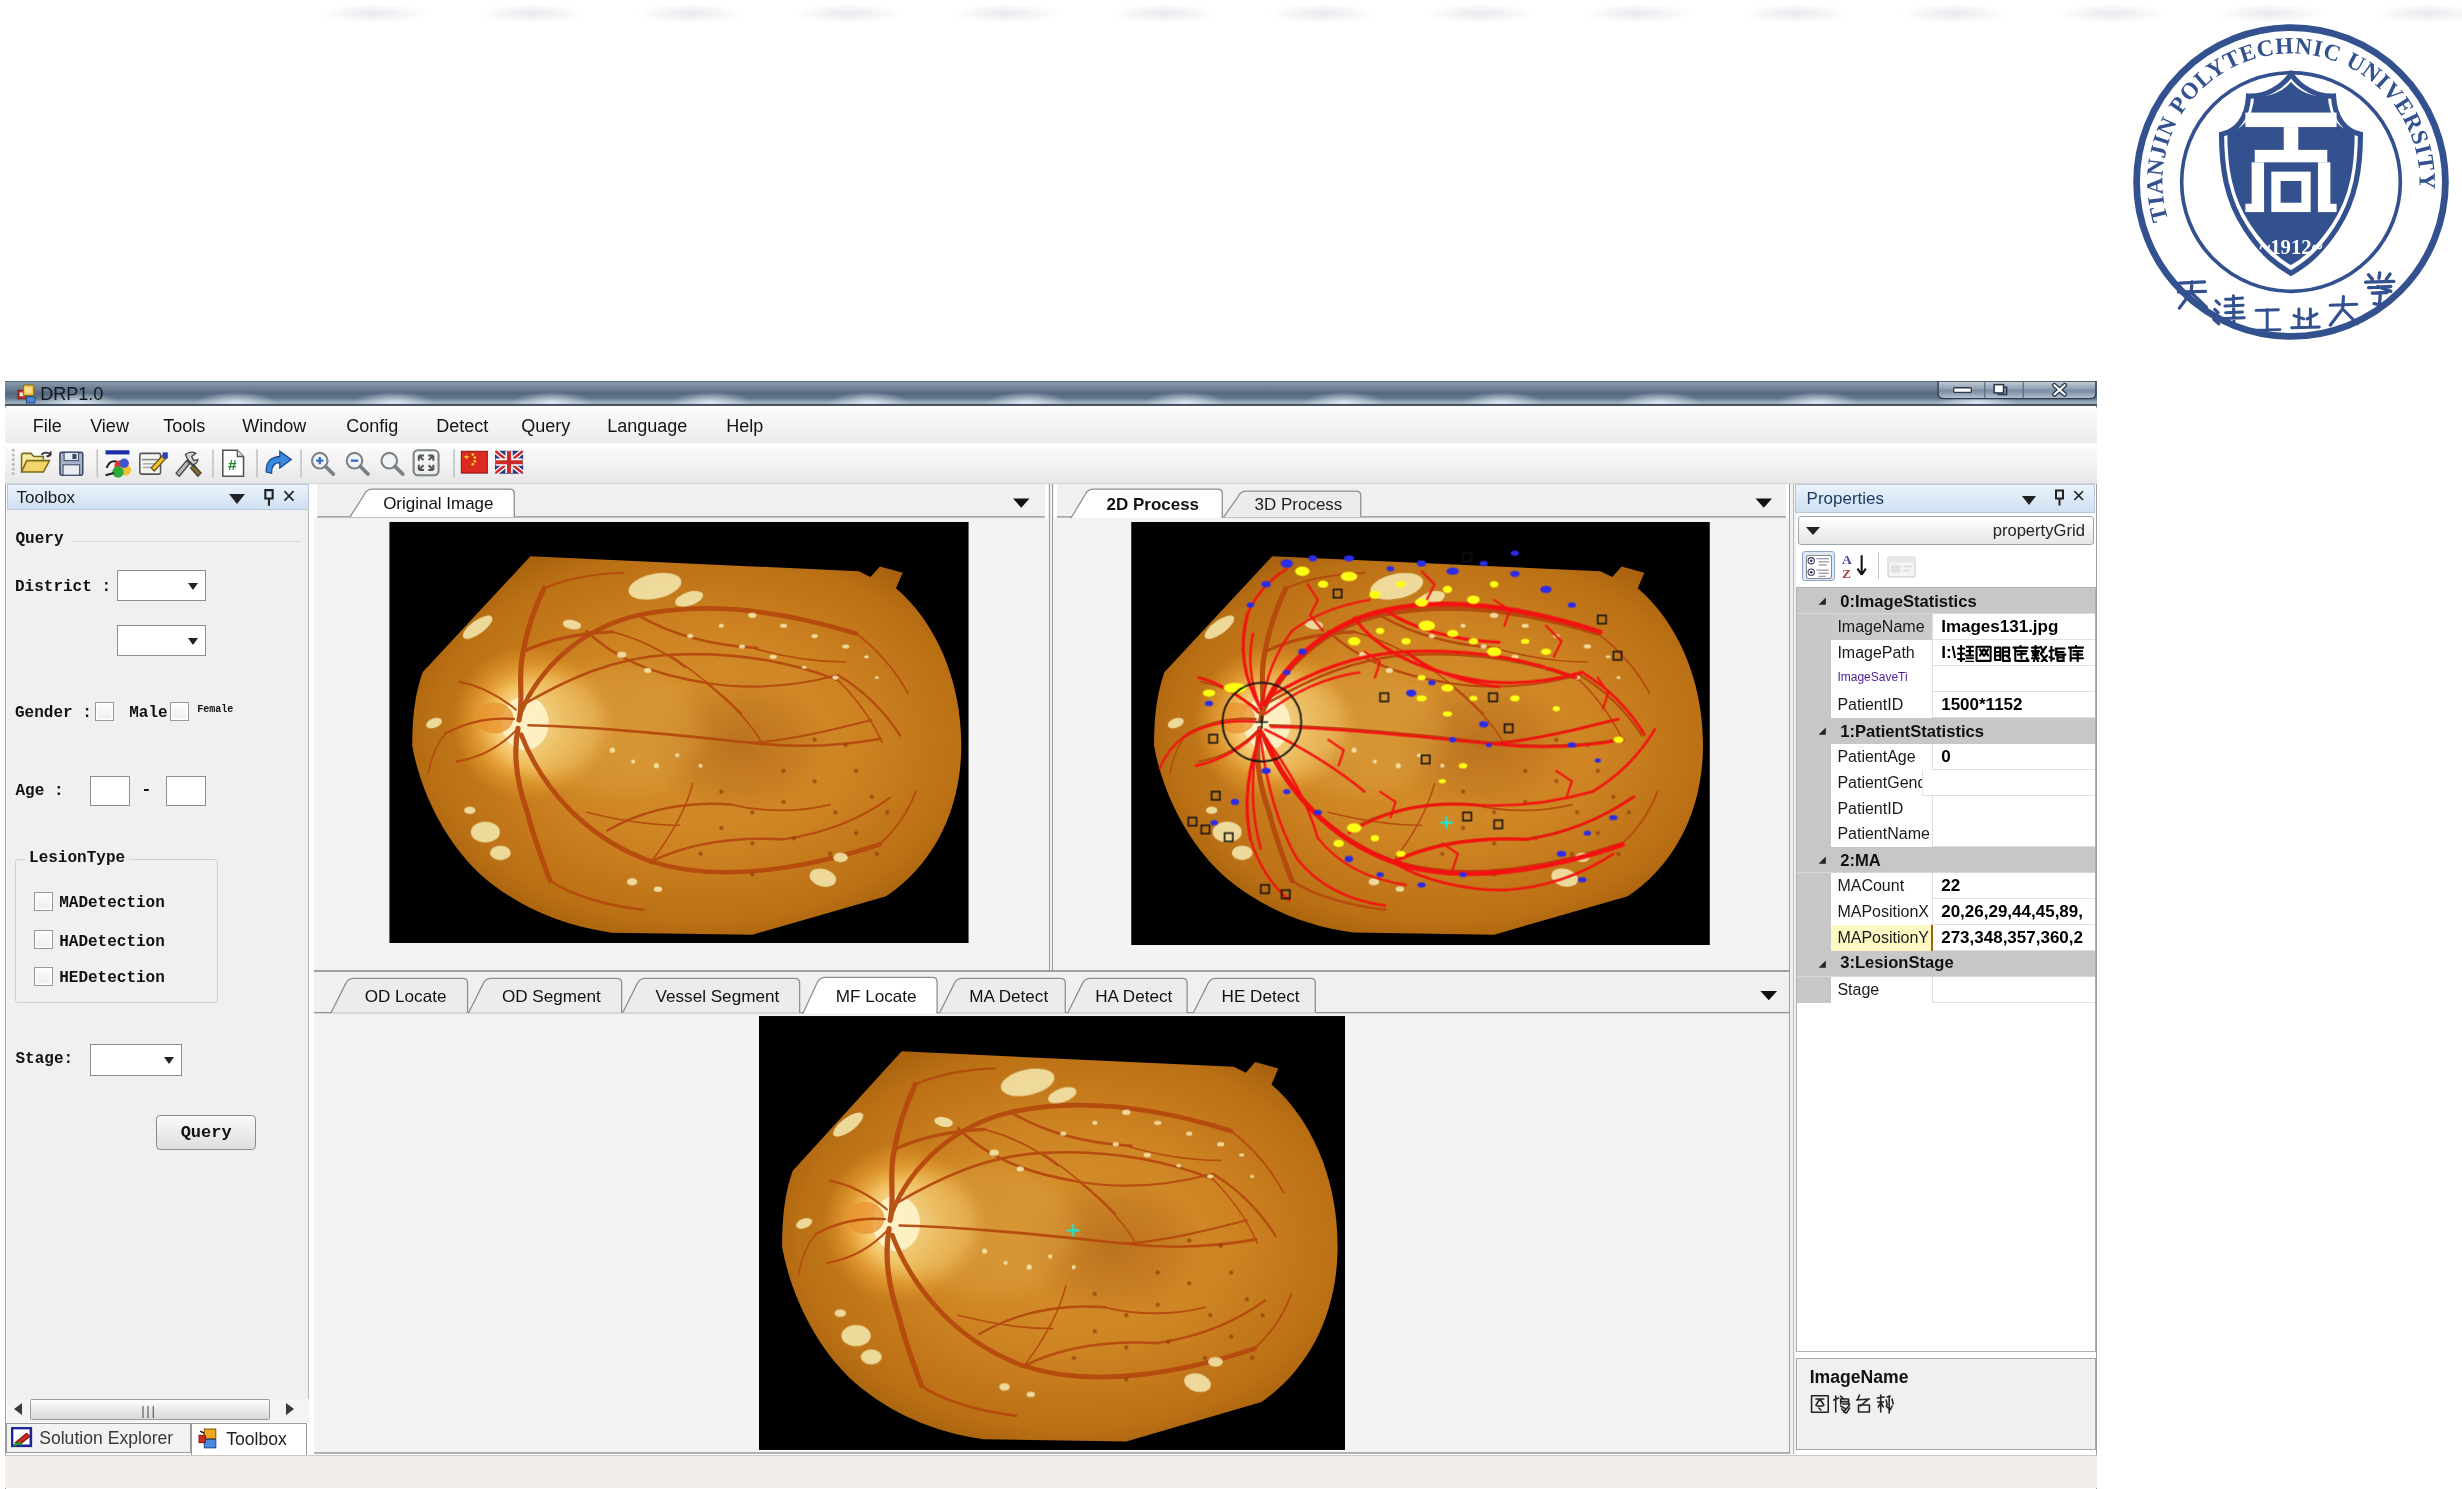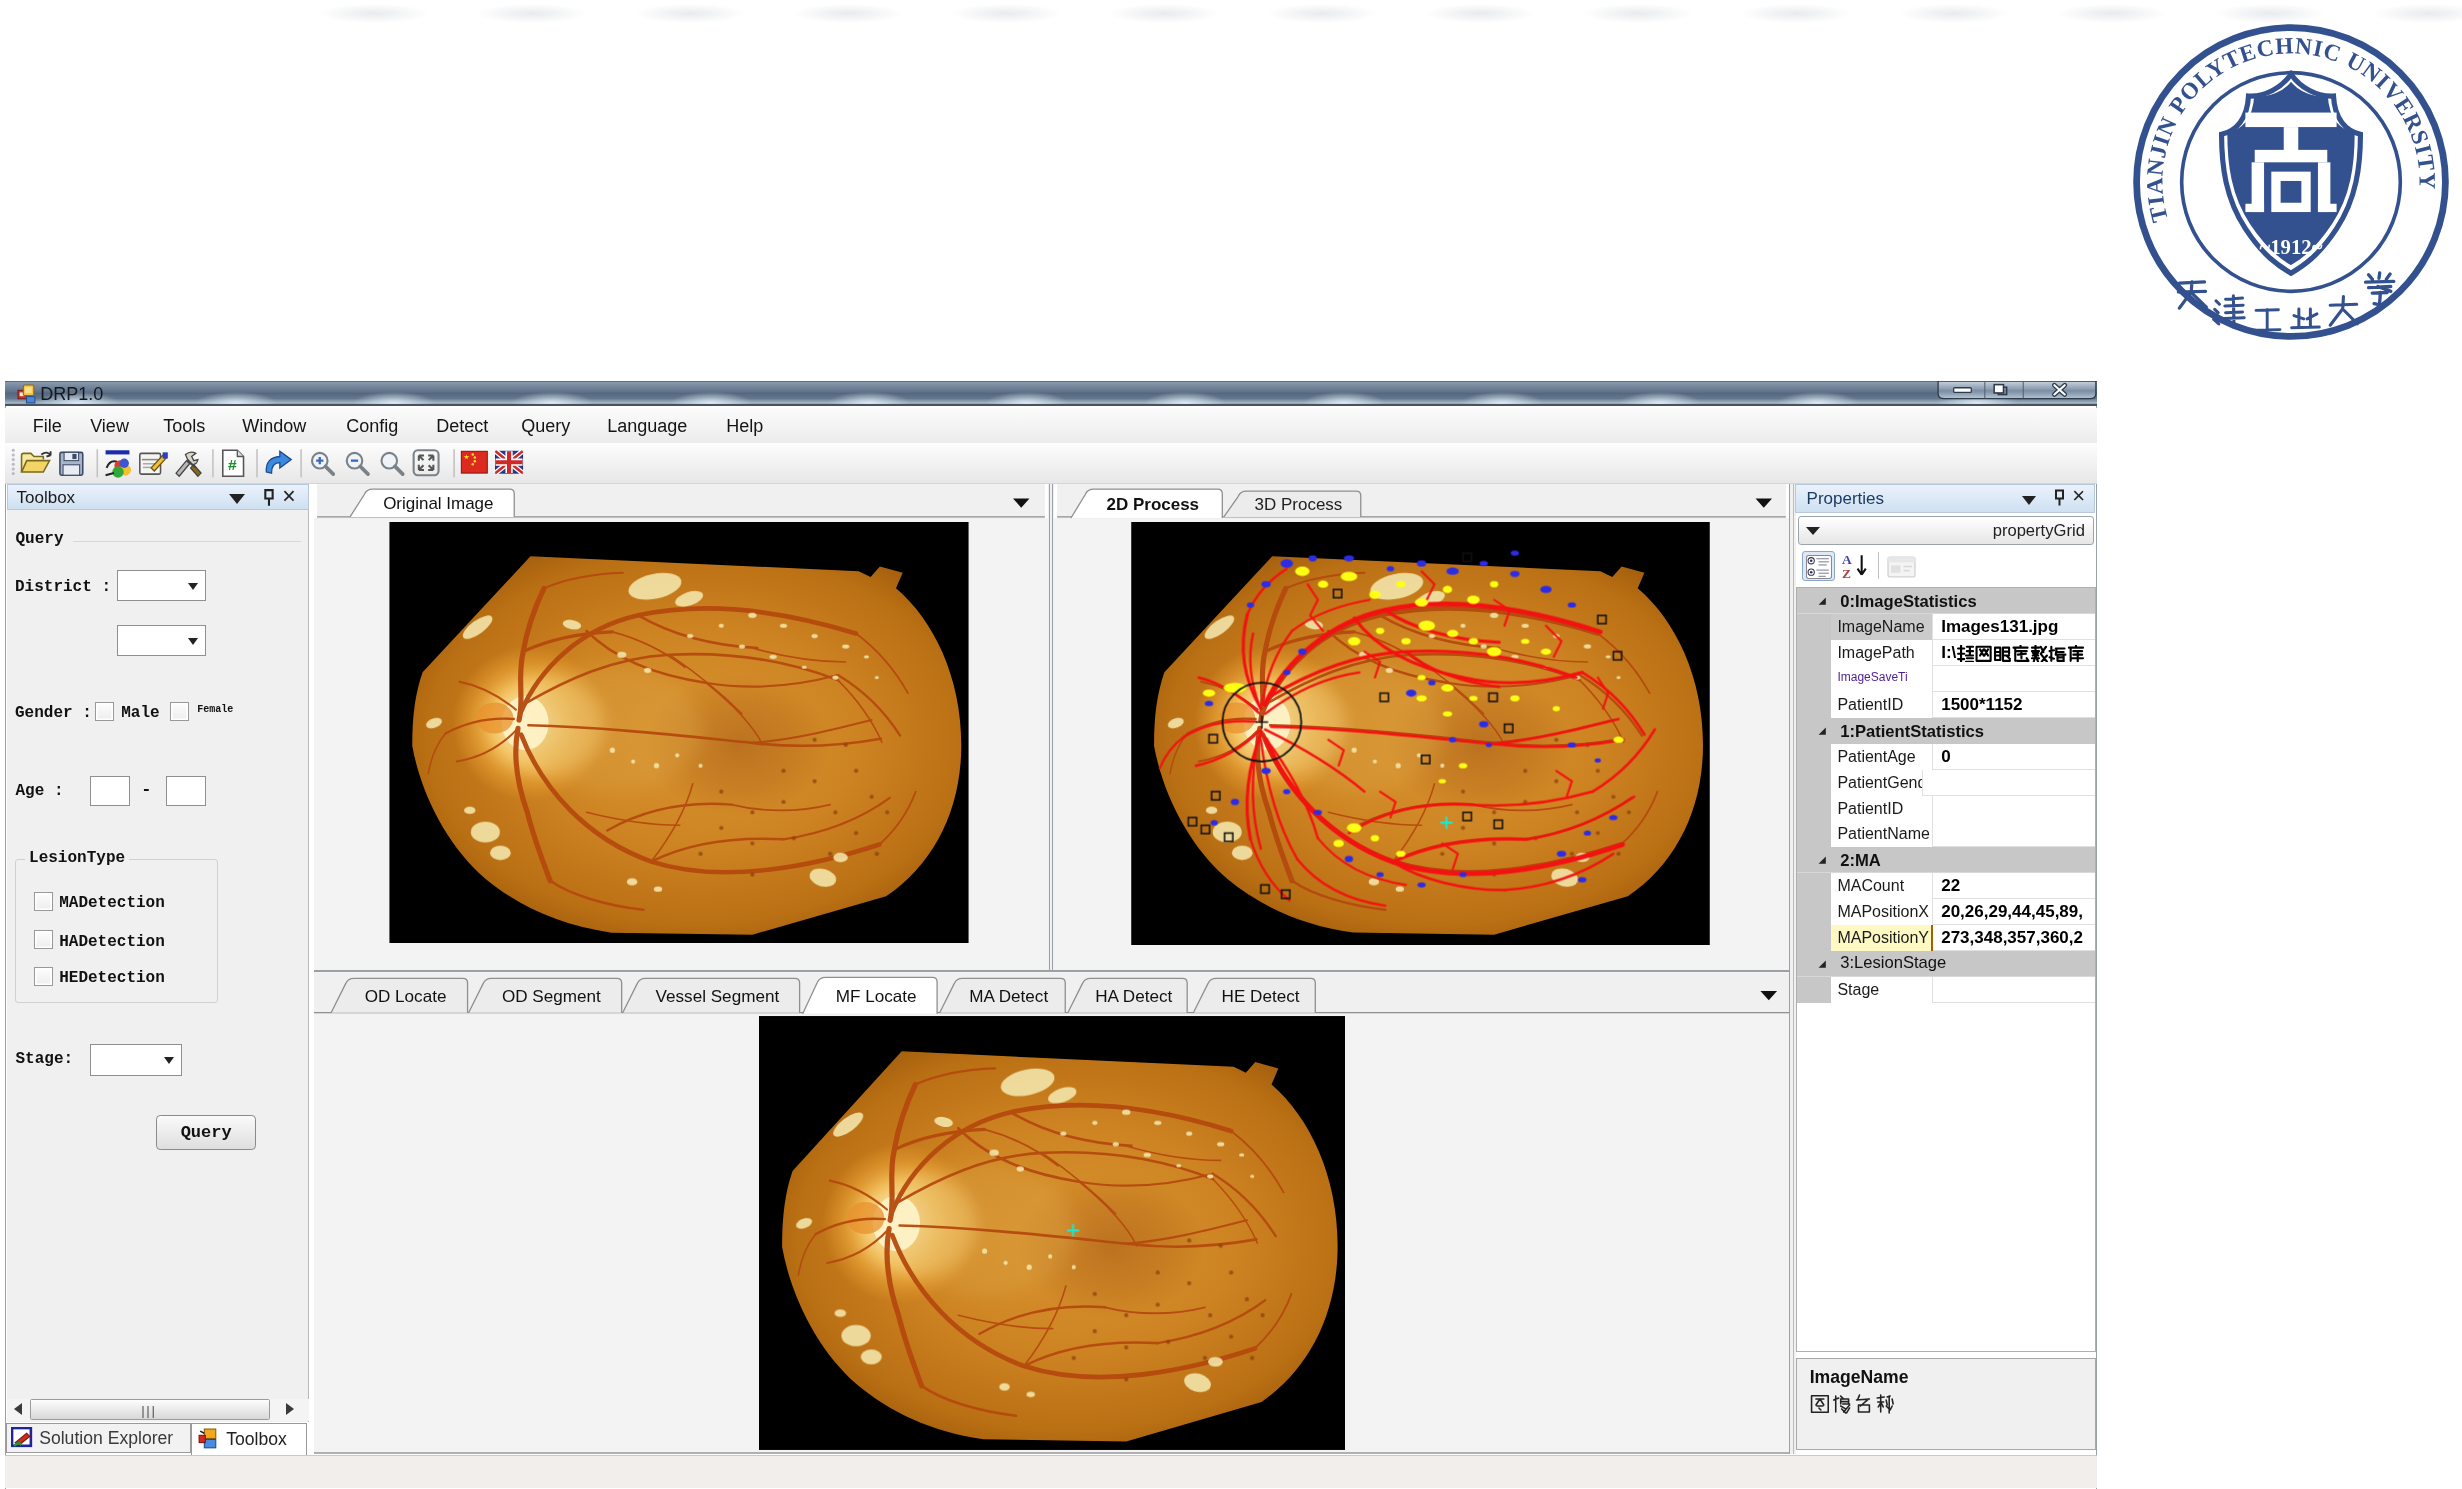--- a/index.html
+++ b/index.html
@@ -191,21 +191,21 @@
         <path d="M14 4 H28 V20 H14 Z M12 20 H30 M21 20 V34" stroke="#222" stroke-width="4" fill="none"></path>
       </svg>
       <div class="abs" style="left:276px;top:102px;font-size:23px;color:#222">×</div>
       <div class="abs mono" style="left:9.3px;top:149px;font-size:16px;color:#111">Query</div>
       <div class="abs" style="left:67px;top:160px;width:228px;height:1px;background:#d8d8d8"></div>
       <div class="abs mono" style="left:8.8px;top:197px;font-size:16px;color:#111">District :</div>
       <div class="combo" style="left:111px;top:189px;width:89px;height:31px"></div>
       <div class="combo" style="left:111px;top:244px;width:89px;height:31px"></div>
       <div class="abs mono" style="left:8.8px;top:323px;font-size:16px;color:#111">Gender :</div>
       <div class="cb" style="left:89px;top:321px"></div>
-      <div class="abs mono" style="left:115px;top:323px;font-size:16px;color:#111">Male</div>
+      <div class="abs mono" style="left:123px;top:323px;font-size:16px;color:#111">Male</div>
       <div class="cb" style="left:164px;top:321px"></div>
       <div class="abs mono" style="left:191px;top:323px;font-size:10px;color:#111">Female</div>
       <div class="abs mono" style="left:9.3px;top:401px;font-size:16px;color:#111">Age :</div>
       <div class="abs" style="left:84px;top:395px;width:40px;height:30px;background:#fff;border:1px solid #8f8f8f"></div>
       <div class="abs mono" style="left:135px;top:399px;font-size:17px;color:#111">-</div>
       <div class="abs" style="left:160px;top:395px;width:40px;height:30px;background:#fff;border:1px solid #8f8f8f"></div>
       <div class="abs" style="left:9.3px;top:478px;width:203px;height:144px;border:1px solid #d0d0d0;border-radius:3.1px"></div>
       <div class="abs mono" style="left:18.7px;top:468px;font-size:16px;color:#111;background:#f0f0f0;padding:0 4.2px">LesionType</div>
       <div class="cb" style="left:28px;top:511px"></div>
       <div class="abs mono" style="left:53px;top:513px;font-size:16px;color:#111">MADetection</div>
@@ -700,21 +700,21 @@
         <span style="position:absolute;left:0;top:0;width:34px;height:26px;background:#c7c7c7"></span>
         <span style="position:absolute;left:34px;top:0;width:102px;height:26px;background:#fef9c3;border-right:2px solid #a16207;overflow:hidden">
           <span style="position:absolute;left:6.2px;top:3.6px;font-size:16px;color:#1a1a1a;white-space:nowrap">MAPositionY</span>
         </span>
         <span style="position:absolute;left:144px;top:3.1px;font-size:17px;font-weight:bold;color:#000;white-space:nowrap">273,348,357,360,2</span>
       </div>
       <div class="abs" style="left:1791px;top:570px;width:298px;height:26px;background:#c7c7c7;border-bottom:1px solid #d8d8d8">
         <svg width="11.4" height="11.4" viewBox="0 0 22 22" style="position:absolute;left:18.7px;top:7.3px">
           <polygon points="5,19 19,5 19,19" fill="#222"></polygon>
         </svg>
-        <span style="position:absolute;left:43px;top:2px;font-size:16.6px;font-weight:normal;color:#111">3:LesionStage</span>
+        <span style="position:absolute;left:43px;top:2px;font-size:16.6px;font-weight:bold;color:#111">3:LesionStage</span>
       </div>
       <div class="abs" style="left:1791px;top:596px;width:298px;height:26px;background:#fff;border-bottom:1px solid #e0e0e0">
         <span style="position:absolute;left:0;top:0;width:34px;height:26px;background:#c7c7c7"></span>
         <span style="position:absolute;left:34px;top:0;width:102px;height:26px;background:#fff;border-right:1px solid #e0e0e0;overflow:hidden">
           <span style="position:absolute;left:6.2px;top:3.6px;font-size:16px;color:#1a1a1a;white-space:nowrap">Stage</span>
         </span>
       </div>
       <div class="abs" style="left:1790px;top:977px;width:300px;height:92px;background:#f0f0f0;border:1px solid #a8a8a8">
         <div style="position:absolute;left:12.5px;top:8.3px;font-size:17.6px;font-weight:bold;color:#111">ImageName</div>
         <div style="position:absolute;left:12.5px;top:35px"><svg width="87" height="20" viewBox="0 0 167 38" style="vertical-align:middle">

